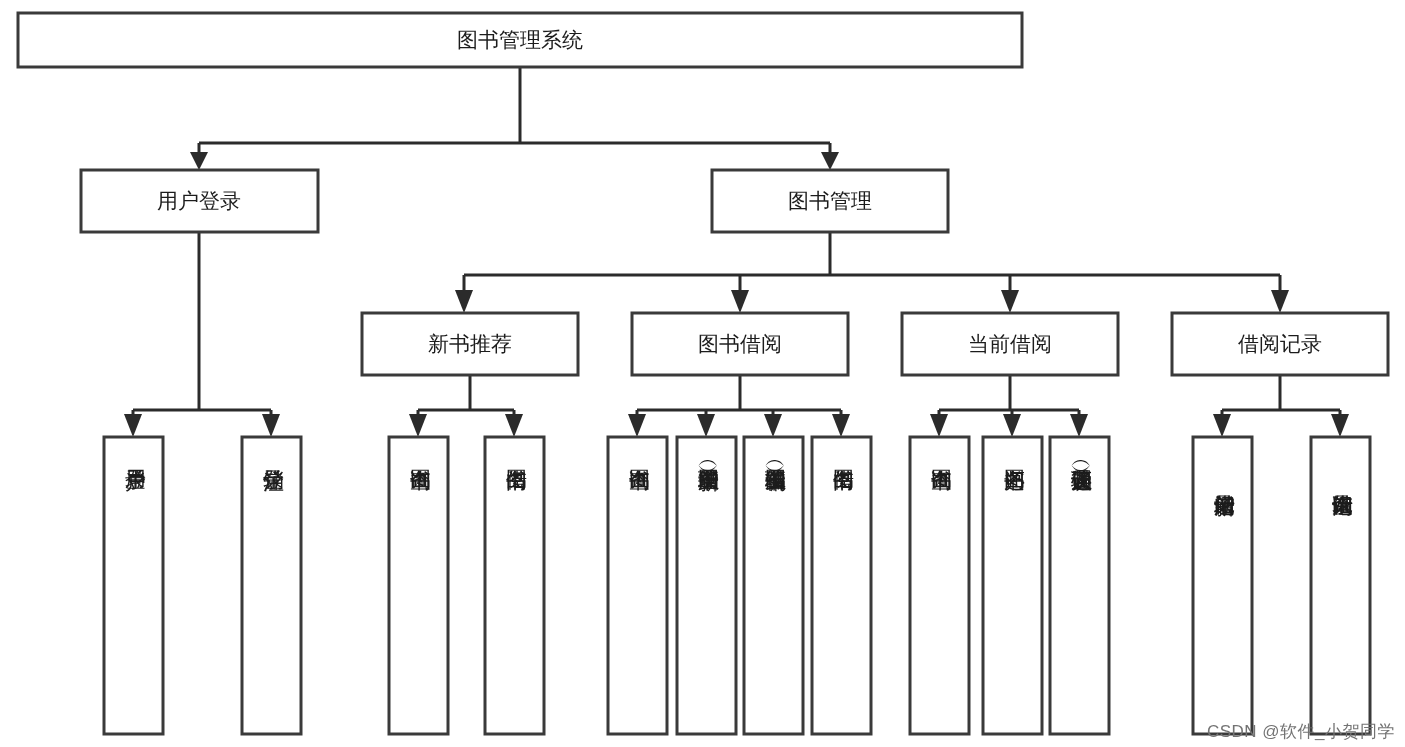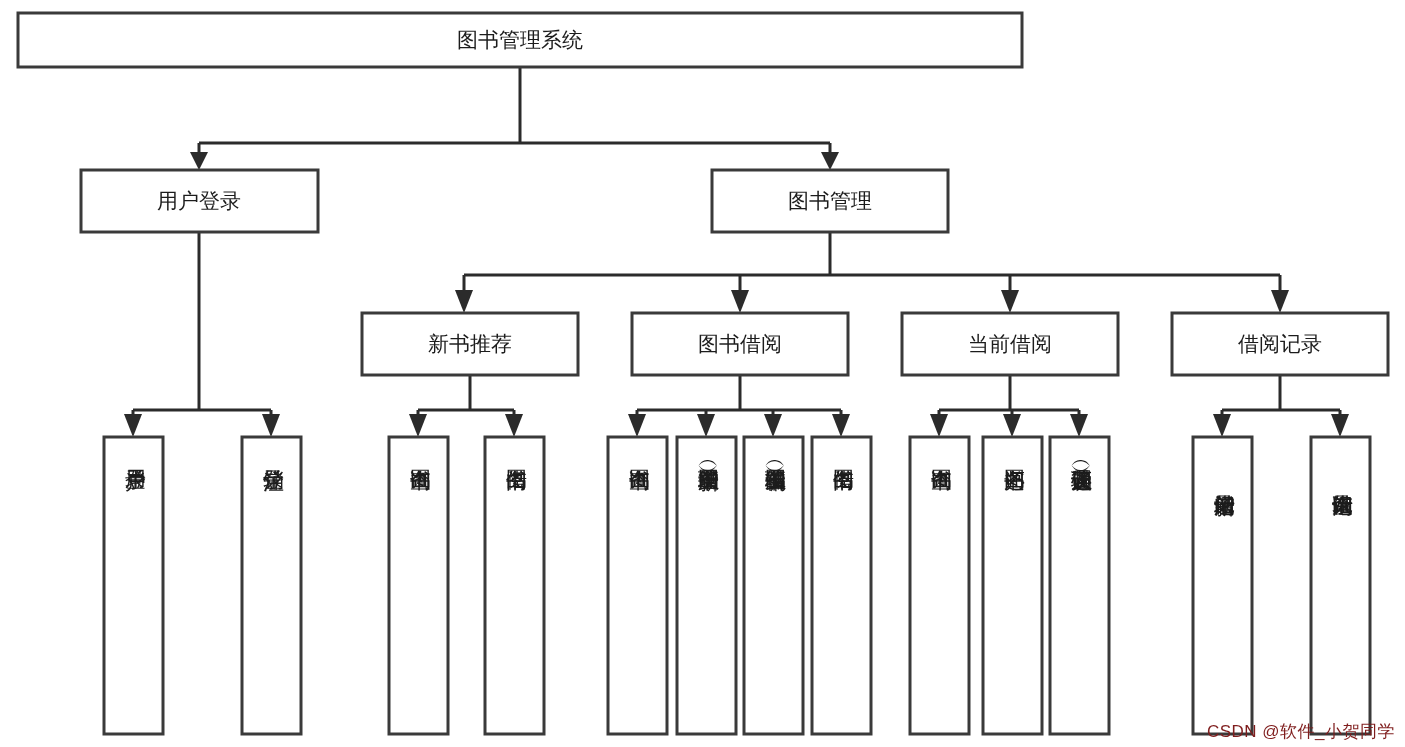--- a/index.html
+++ b/index.html
@@ -51,21 +51,21 @@
   .arrow-head {
     fill: #2b2b2b;
     stroke: none;
   }
   .watermark {
     position: absolute;
     right: 10px;
     bottom: 4px;
     font-family: "Liberation Sans", "DejaVu Sans", sans-serif;
     font-size: 17px;
-    color: #7f1d1d;
+    color: #737373;
     white-space: nowrap;
     letter-spacing: 0.5px;
   }
 </style>
 </head>
 <body>
 
 <svg id="diagram" viewBox="0 0 1405 747">
   <defs>
     <marker id="arrow" viewBox="0 0 12 14" refX="6" refY="13" markerWidth="12" markerHeight="14" orient="auto-start-reverse">

